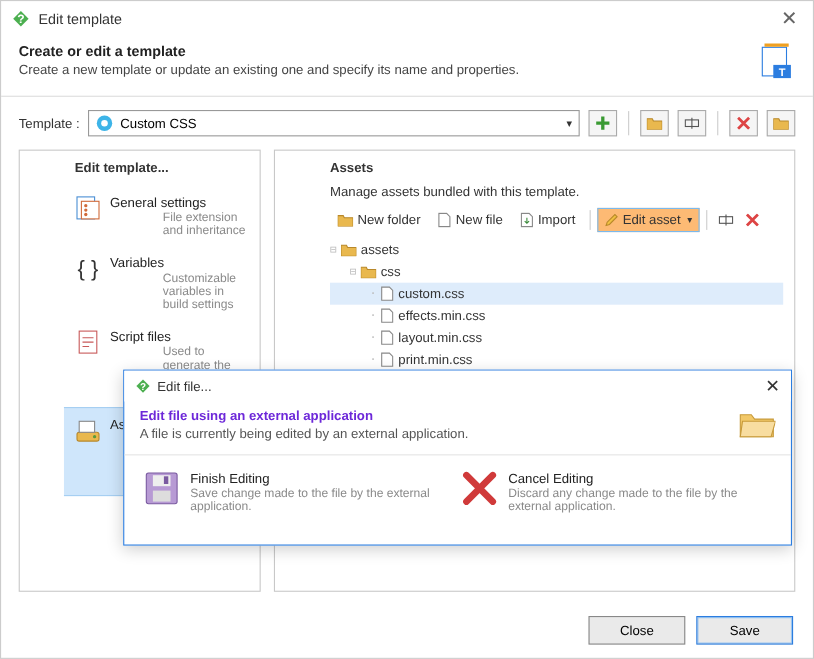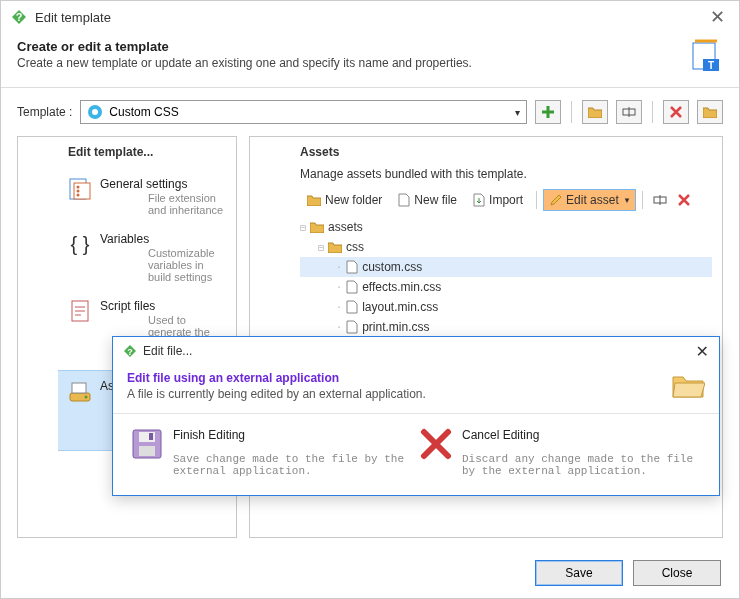--- a/index.html
+++ b/index.html
@@ -52,21 +52,21 @@
   .sub-title .spacer{flex:1;}
   .sub-title .close{font-size:16px; cursor:pointer;}
   .sub-head { display:flex; padding: 6px 14px 12px 14px; border-bottom:1px solid #e4e4e4;}
   .sub-head-text{flex:1;}
   .sub-head-title{font-weight:bold; font-size:12px; color:#6d28d9;}
   .sub-head-sub{font-size:12px; color:#555; margin-top:2px;}
   .sub-body{flex:1; display:flex; padding: 10px 14px;}
   .sub-opt{flex:1; display:flex; gap:10px; cursor:pointer; padding:4px;}
   .sub-opt .ic{width:32px; height:32px; flex-shrink:0;}
   .sub-opt .lbl{font-size:12px; color:#222;}
-  .sub-opt .sub{font-size:11px; color:#8a8a8a; margin-top:11px;font-family:Liberation Mono, monospace;}
+  .sub-opt .sub{font-size:11px; color:#8a8a8a; margin-top:1px;}
 
   .stage { position: relative; width:740px; height:599px;}
 
   svg { display:block; }
 </style>
 </head>
 <body>
 
 <div class="stage">
 <div class="window">
@@ -289,25 +289,25 @@
               <svg class="folder-icon">
                 <path d="M0 2h5l1 2h8v8H0z" fill="#e9b84e" stroke="#b8882a"></path>
               </svg>
               <span>vendors</span>
             </div>
       </div>
     </div>
   </div>
 
   <div class="footer">
+    <div class="btn">
+          <span>Close</span>
+        </div>
     <div class="btn primary">
           <span>Save</span>
-        </div>
-    <div class="btn">
-          <span>Close</span>
         </div>
   </div>
 
 </div>
 
 <div class="sub-dialog">
   <div class="sub-title">
     <span style="margin-right:6px;">
           <svg width="14" height="14">
             <polygon points="7,1 13,7 7,13 1,7" fill="#4caf50"></polygon>

